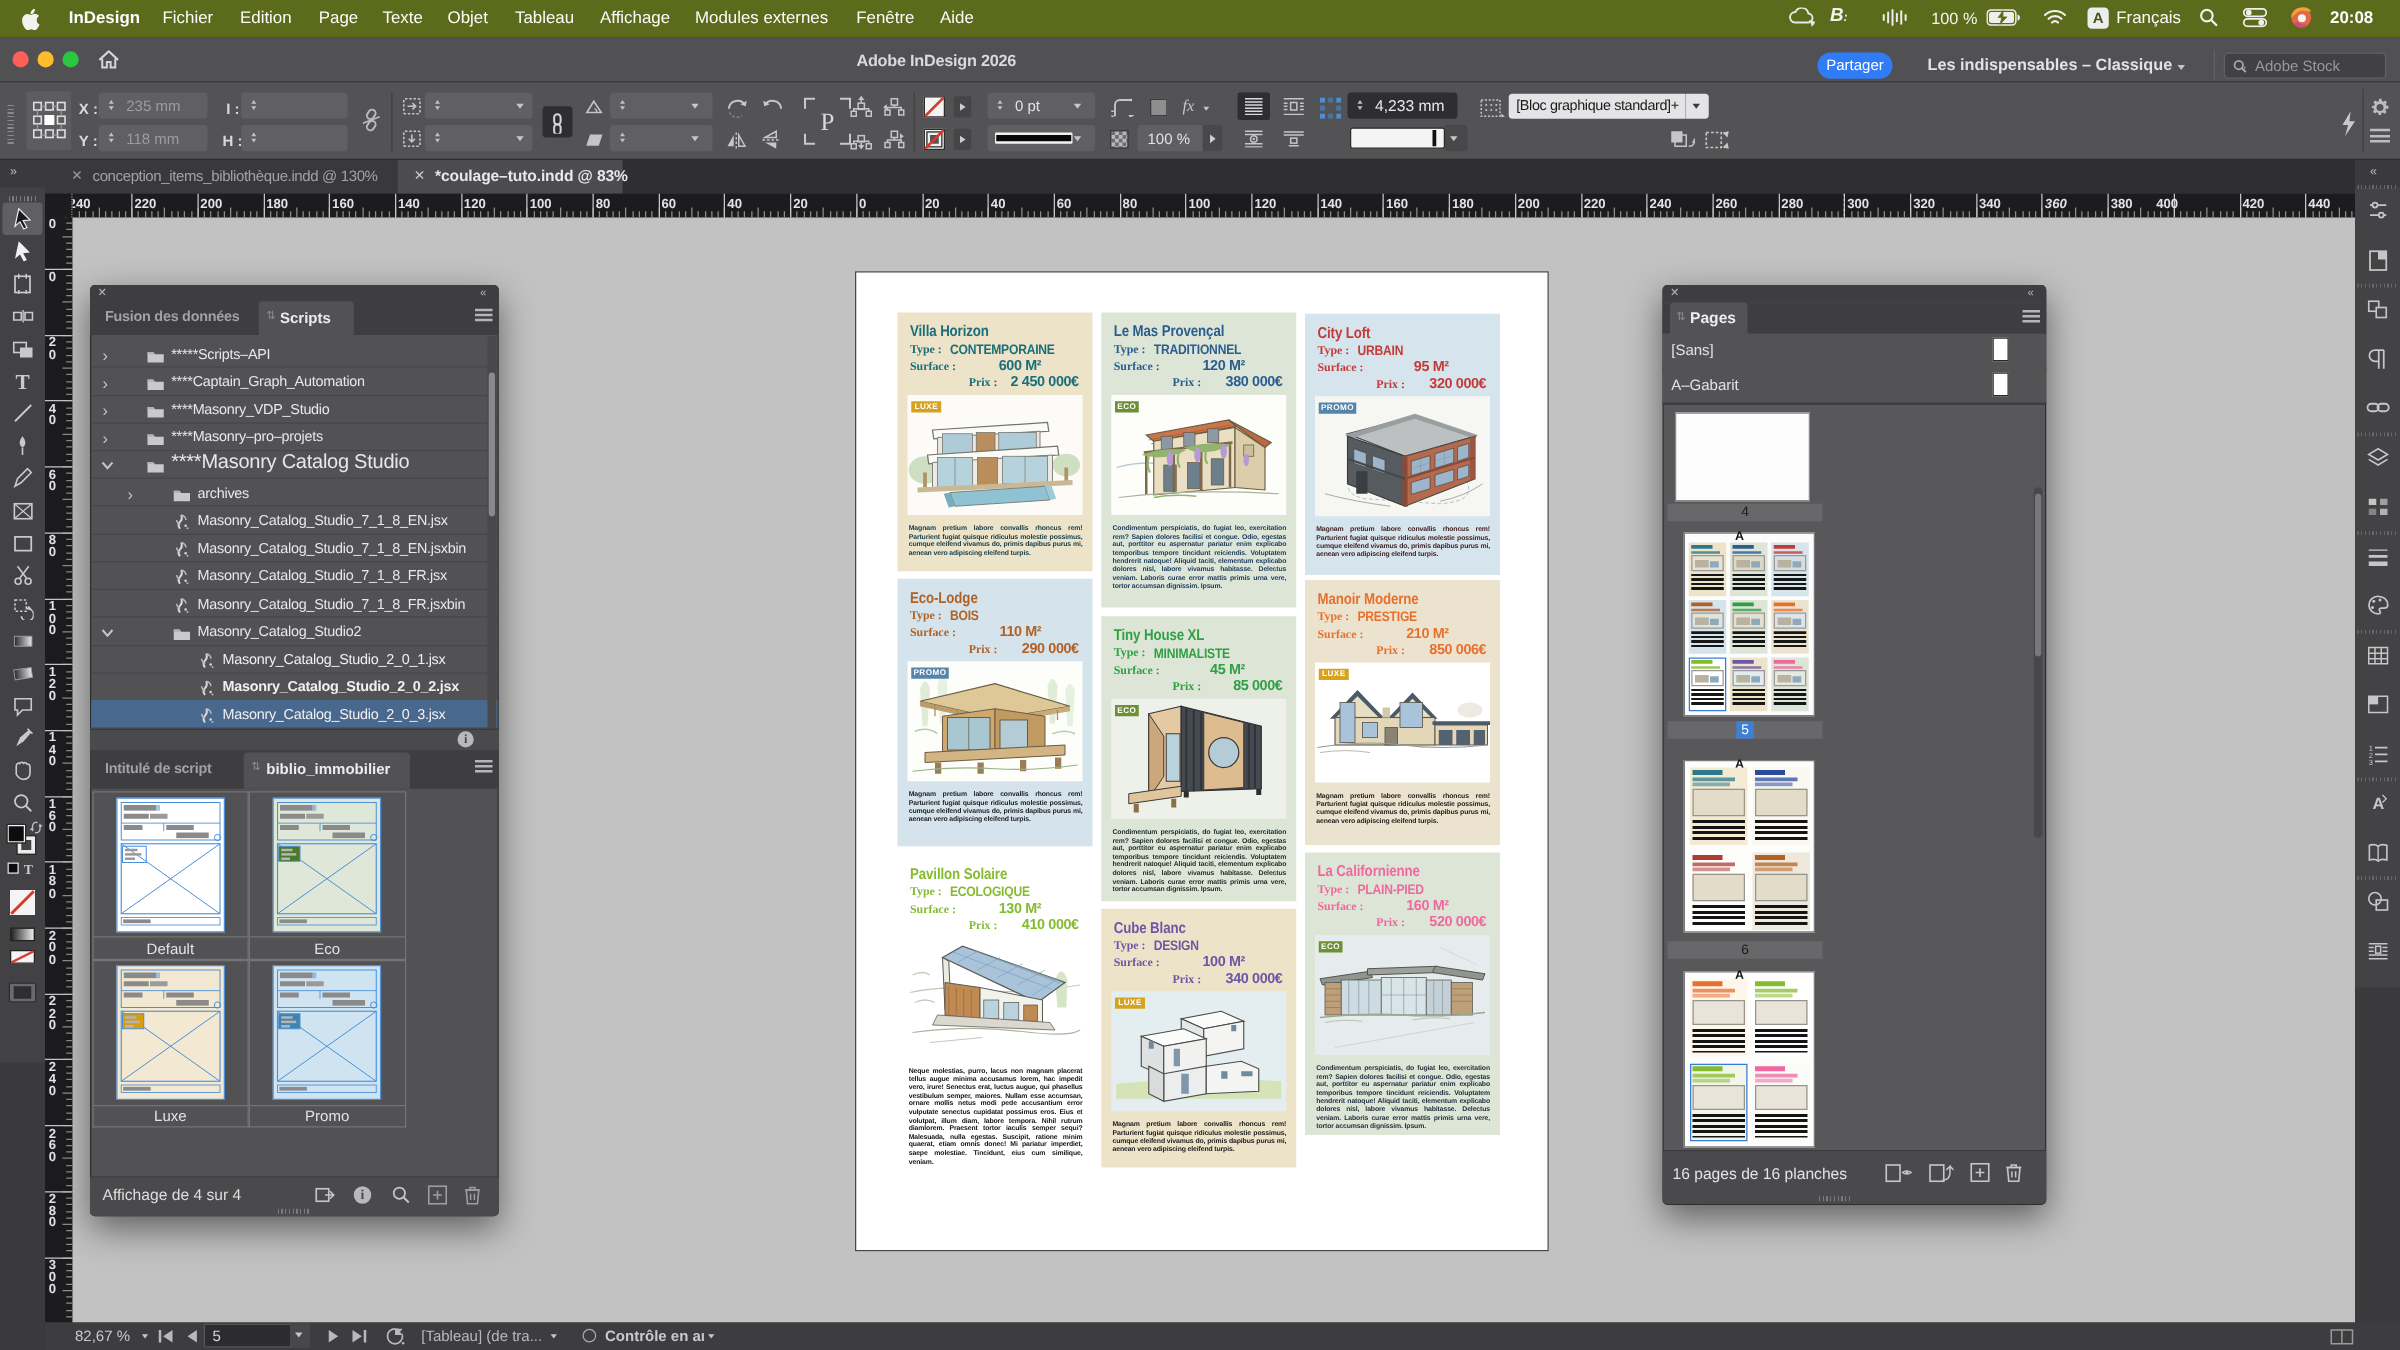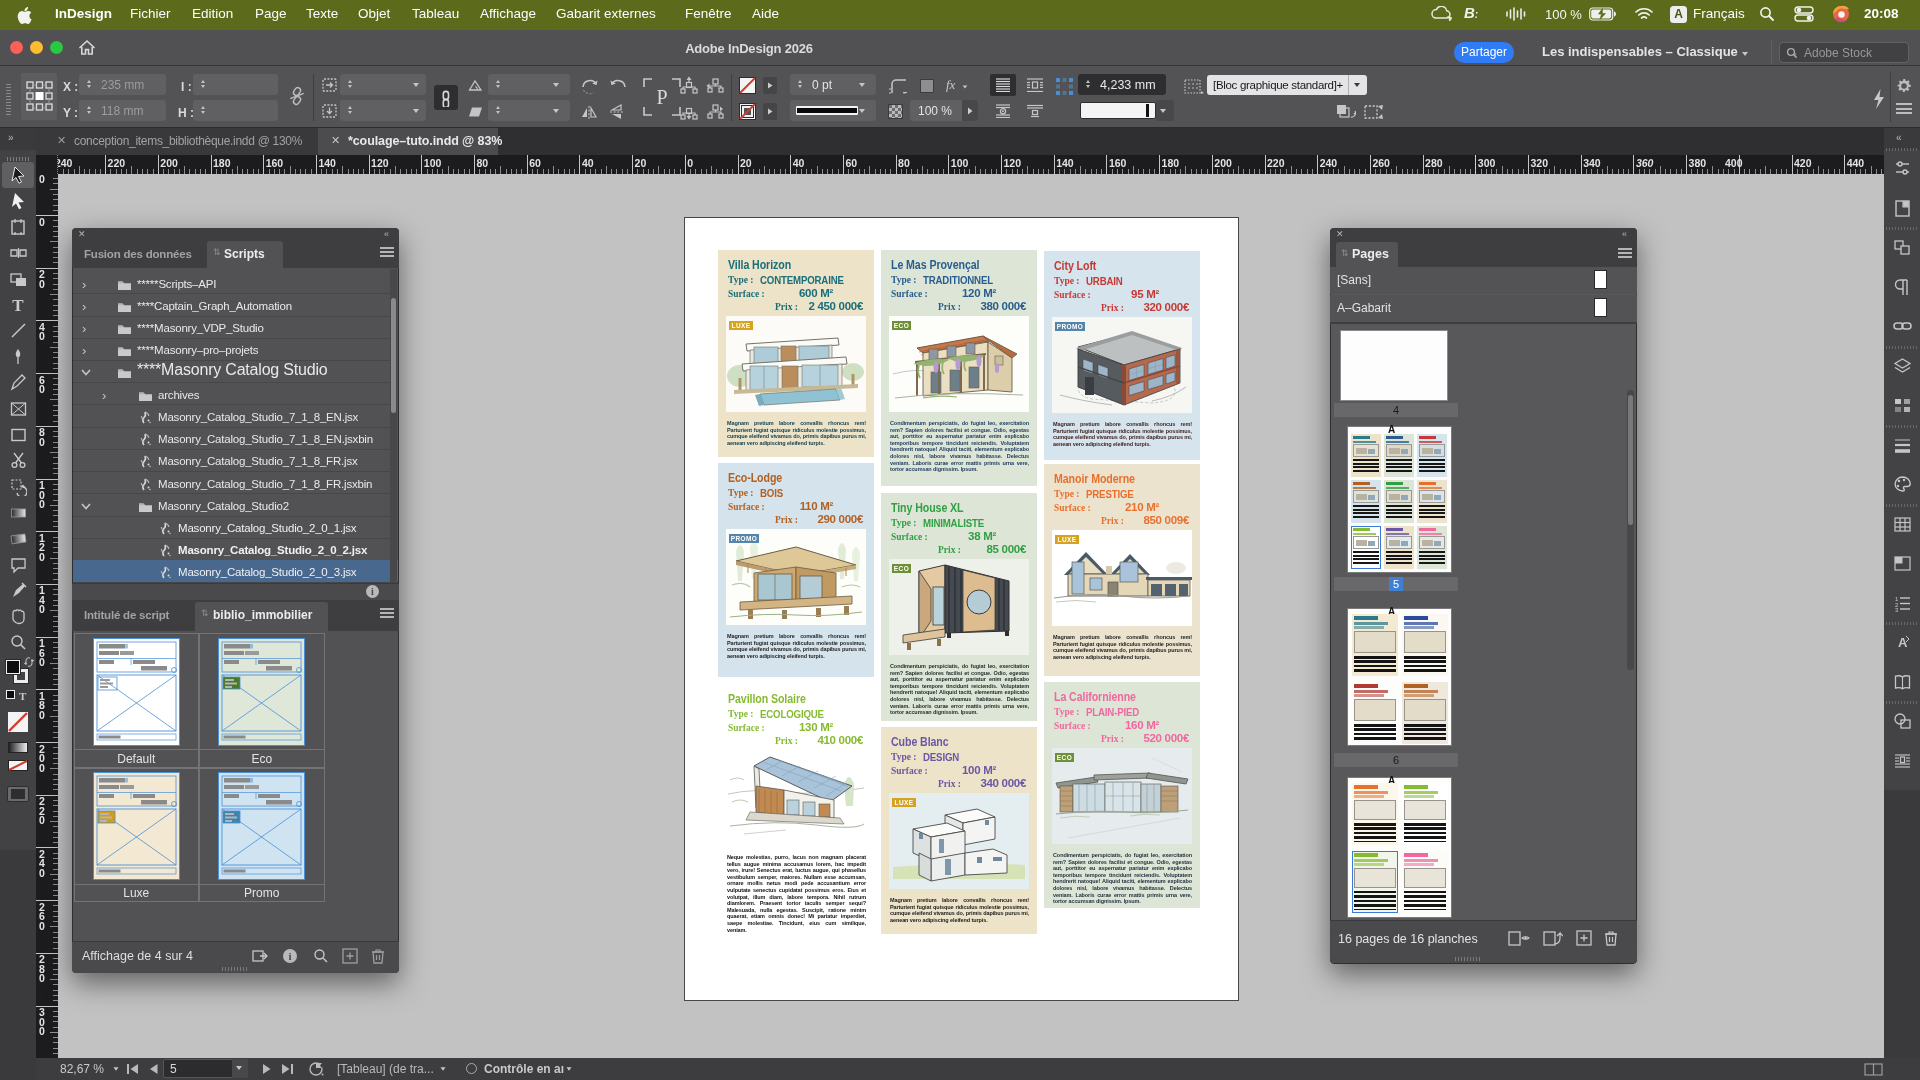--- a/index.html
+++ b/index.html
@@ -20,21 +20,21 @@
       <path fill="#f2f2ee" d="M10.1 2.9c.6-.8 1-1.8.9-2.9-.9 0-2 .6-2.6 1.4-.6.7-1.1 1.8-.9 2.8 1 .1 2-.5 2.6-1.3z"></path>
     </svg>
     <div class="abs" style="left:55px;top:6px;color:#fdfdfb;font-size:13.5px;font-weight:bold;">InDesign</div>
     <div class="abs" style="left:130px;top:6px;color:#fdfdfb;font-size:13.5px;font-weight:normal;">Fichier</div>
     <div class="abs" style="left:192px;top:6px;color:#fdfdfb;font-size:13.5px;font-weight:normal;">Edition</div>
     <div class="abs" style="left:255px;top:6px;color:#fdfdfb;font-size:13.5px;font-weight:normal;">Page</div>
     <div class="abs" style="left:306px;top:6px;color:#fdfdfb;font-size:13.5px;font-weight:normal;">Texte</div>
     <div class="abs" style="left:358px;top:6px;color:#fdfdfb;font-size:13.5px;font-weight:normal;">Objet</div>
     <div class="abs" style="left:412px;top:6px;color:#fdfdfb;font-size:13.5px;font-weight:normal;">Tableau</div>
     <div class="abs" style="left:480px;top:6px;color:#fdfdfb;font-size:13.5px;font-weight:normal;">Affichage</div>
-    <div class="abs" style="left:556px;top:6px;color:#fdfdfb;font-size:13.5px;font-weight:normal;">Gabarit externes</div>
+    <div class="abs" style="left:556px;top:6px;color:#fdfdfb;font-size:13.5px;font-weight:normal;">Modules externes</div>
     <div class="abs" style="left:685px;top:6px;color:#fdfdfb;font-size:13.5px;font-weight:normal;">Fenêtre</div>
     <div class="abs" style="left:752px;top:6px;color:#fdfdfb;font-size:13.5px;font-weight:normal;">Aide</div>
     <svg class="abs" style="left:1430px;top:6px" width="26" height="17" viewBox="0 0 26 17">
       <path d="M6 12a4.2 4.2 0 0 1 .4-8.4 5.4 5.4 0 0 1 10.3 1.2A3.6 3.6 0 0 1 16 12z" fill="none" stroke="#e8e8e4" stroke-width="1.5"></path>
       <path d="M17 10l4 1-1 4z" fill="#e8e8e4"></path>
       <path d="M21.5 11.2a4.5 4.5 0 0 1-2.4 3.4" stroke="#e8e8e4" stroke-width="1.4" fill="none"></path>
     </svg>
     <div class="abs" style="left:1464px;top:4px;color:#f0f0ec;font-size:15px;font-weight:bold;font-style:italic;">B<span style="font-size:10px;">:</span></div>
     <svg class="abs" style="left:1505px;top:7px" width="22" height="14" viewBox="0 0 22 14">
       <g stroke="#ececea" stroke-width="1.6" stroke-linecap="round">
@@ -1185,21 +1185,21 @@
 <path d="M34 82 q16 -3 34 -1" stroke="#93b370" stroke-width="1.2" fill="none"></path>
 </svg>
     </div>
     <div class="abs" style="left:892px;top:321px;width:19px;height:9px;background:#6d8f35;color:#fff;font-size:6.5px;font-weight:bold;text-align:center;line-height:9px;letter-spacing:0.4px;">ECO</div>
     <div class="abs" style="left:890px;top:420px;width:139px;color:#1c3a5e;font-size:5.5px;font-weight:bold;line-height:6.6px;letter-spacing:-0.1px;text-align:justify;">Condimentum perspiciatis, do fugiat leo, exercitation rem? Sapien dolores facilisi et congue. Odio, egestas aut, porttitor eu aspernatur pariatur enim explicabo temporibus tempore tincidunt reiciendis.  Voluptatem hendrerit natoque! Aliquid taciti, elementum explicabo dolores nisl, labore vivamus habitasse. Delectus veniam. Laboris curae error mattis primis urna vere, tortor accumsan dignissim. Ipsum.</div>
     <div class="abs" style="left:881px;top:493px;width:156px;height:228px;background:#dde5d7;"></div>
     <div class="abs" style="left:891px;top:501px;width:170px;color:#31a044;font-size:12.5px;font-weight:bold;letter-spacing:-0.1px;transform:scale(0.85,1);transform-origin:0 0;">Tiny House XL</div>
     <div class="abs" style="left:891px;top:518px;color:#31a044;font-size:9.5px;font-family:'Liberation Serif';font-weight:bold;">Type :</div>
     <div class="abs" style="left:923px;top:517px;width:120px;color:#31a044;font-size:11px;font-weight:bold;letter-spacing:-0.2px;transform:scale(0.88,1);transform-origin:0 0;">MINIMALISTE</div>
     <div class="abs" style="left:891px;top:532px;color:#31a044;font-size:9.5px;font-family:'Liberation Serif';font-weight:bold;">Surface :</div>
-    <div class="abs" style="left:936px;top:530px;width:60px;text-align:right;color:#31a044;font-size:11.5px;font-weight:bold;letter-spacing:-0.3px;">38 M²</div>
+    <div class="abs" style="left:936px;top:530px;width:60px;text-align:right;color:#31a044;font-size:11.5px;font-weight:bold;letter-spacing:-0.3px;">45 M²</div>
     <div class="abs" style="left:938px;top:545px;color:#31a044;font-size:9.5px;font-family:'Liberation Serif';font-weight:bold;">Prix :</div>
     <div class="abs" style="left:962px;top:543px;width:64px;text-align:right;color:#31a044;font-size:11.5px;font-weight:bold;letter-spacing:-0.3px;">85 000€</div>
     <div class="abs" style="left:889px;top:559px;width:140px;height:96px;background:#eef0ea;overflow:hidden;">
       <svg width="140" height="96" viewBox="0 0 140 96">
 <path d="M30 12 L56 6 L56 74 L30 80 Z" fill="#e4c9a2" stroke="#3a3a3a" stroke-width="1"></path>
 <path d="M30 12 L42 30 L42 62 L30 80 Z" fill="#caa87c" stroke="#3a3a3a" stroke-width="0.8"></path>
 <rect x="44" y="28" width="11" height="38" fill="#b9d3da" stroke="#3a3a3a" stroke-width="0.8"></rect>
 <path d="M56 6 L120 22 L120 72 L56 74 Z" fill="#454a50" stroke="#2e2e2e" stroke-width="1"></path>
 <g stroke="#30343a" stroke-width="1.6">
           <path d="M60 8 L60 74 M66 9 L66 74 M72 11 L72 73 M110 20 L110 72 M115 21 L115 72"></path>
@@ -1284,21 +1284,21 @@
     </div>
     <div class="abs" style="left:1055px;top:322px;width:30px;height:9px;background:#5585ab;color:#fff;font-size:6.5px;font-weight:bold;text-align:center;line-height:9px;letter-spacing:0.4px;">PROMO</div>
     <div class="abs" style="left:1053px;top:421px;width:139px;color:#402422;font-size:5.5px;font-weight:bold;line-height:6.6px;letter-spacing:-0.1px;text-align:justify;">Magnam pretium labore convallis rhoncus rem! Parturient fugiat quisque ridiculus molestie possimus, cumque eleifend vivamus do, primis dapibus purus mi, aenean vero adipiscing eleifend turpis.</div>
     <div class="abs" style="left:1044px;top:464px;width:156px;height:212px;background:#ece3cf;"></div>
     <div class="abs" style="left:1054px;top:472px;width:170px;color:#e8702e;font-size:12.5px;font-weight:bold;letter-spacing:-0.1px;transform:scale(0.85,1);transform-origin:0 0;">Manoir Moderne</div>
     <div class="abs" style="left:1054px;top:489px;color:#e8702e;font-size:9.5px;font-family:'Liberation Serif';font-weight:bold;">Type :</div>
     <div class="abs" style="left:1086px;top:488px;width:120px;color:#e8702e;font-size:11px;font-weight:bold;letter-spacing:-0.2px;transform:scale(0.88,1);transform-origin:0 0;">PRESTIGE</div>
     <div class="abs" style="left:1054px;top:503px;color:#e8702e;font-size:9.5px;font-family:'Liberation Serif';font-weight:bold;">Surface :</div>
     <div class="abs" style="left:1099px;top:501px;width:60px;text-align:right;color:#e8702e;font-size:11.5px;font-weight:bold;letter-spacing:-0.3px;">210 M²</div>
     <div class="abs" style="left:1101px;top:516px;color:#e8702e;font-size:9.5px;font-family:'Liberation Serif';font-weight:bold;">Prix :</div>
-    <div class="abs" style="left:1125px;top:514px;width:64px;text-align:right;color:#e8702e;font-size:11.5px;font-weight:bold;letter-spacing:-0.3px;">850 009€</div>
+    <div class="abs" style="left:1125px;top:514px;width:64px;text-align:right;color:#e8702e;font-size:11.5px;font-weight:bold;letter-spacing:-0.3px;">850 006€</div>
     <div class="abs" style="left:1052px;top:530px;width:140px;height:96px;background:#ffffff;overflow:hidden;">
       <svg width="140" height="96" viewBox="0 0 140 96">
 <path d="M14 44 L34 24 L54 44 Z" fill="#e8dfc2" stroke="#5a5a55" stroke-width="0.9"></path>
 <path d="M12 45 L34 22 L56 45 L52 45 L34 27 L16 45 Z" fill="#4b5a68"></path>
 <path d="M60 44 L78 26 L96 44 Z" fill="#e8dfc2" stroke="#5a5a55" stroke-width="0.9"></path>
 <path d="M58 45 L78 24 L98 45 L94 45 L78 29 L62 45 Z" fill="#4b5a68"></path>
 <rect x="16" y="44" width="80" height="22" fill="#e3d7b8" stroke="#5a5a55" stroke-width="0.9"></rect>
 <path d="M54 36 L60 36 L60 44 L54 44 Z" fill="#d6c9a9"></path>
 <rect x="20" y="32" width="12" height="32" fill="#a9c4da" stroke="#5a5a55" stroke-width="0.7"></rect>
 <rect x="68" y="32" width="18" height="20" fill="#a9c4da" stroke="#5a5a55" stroke-width="0.7"></rect>

